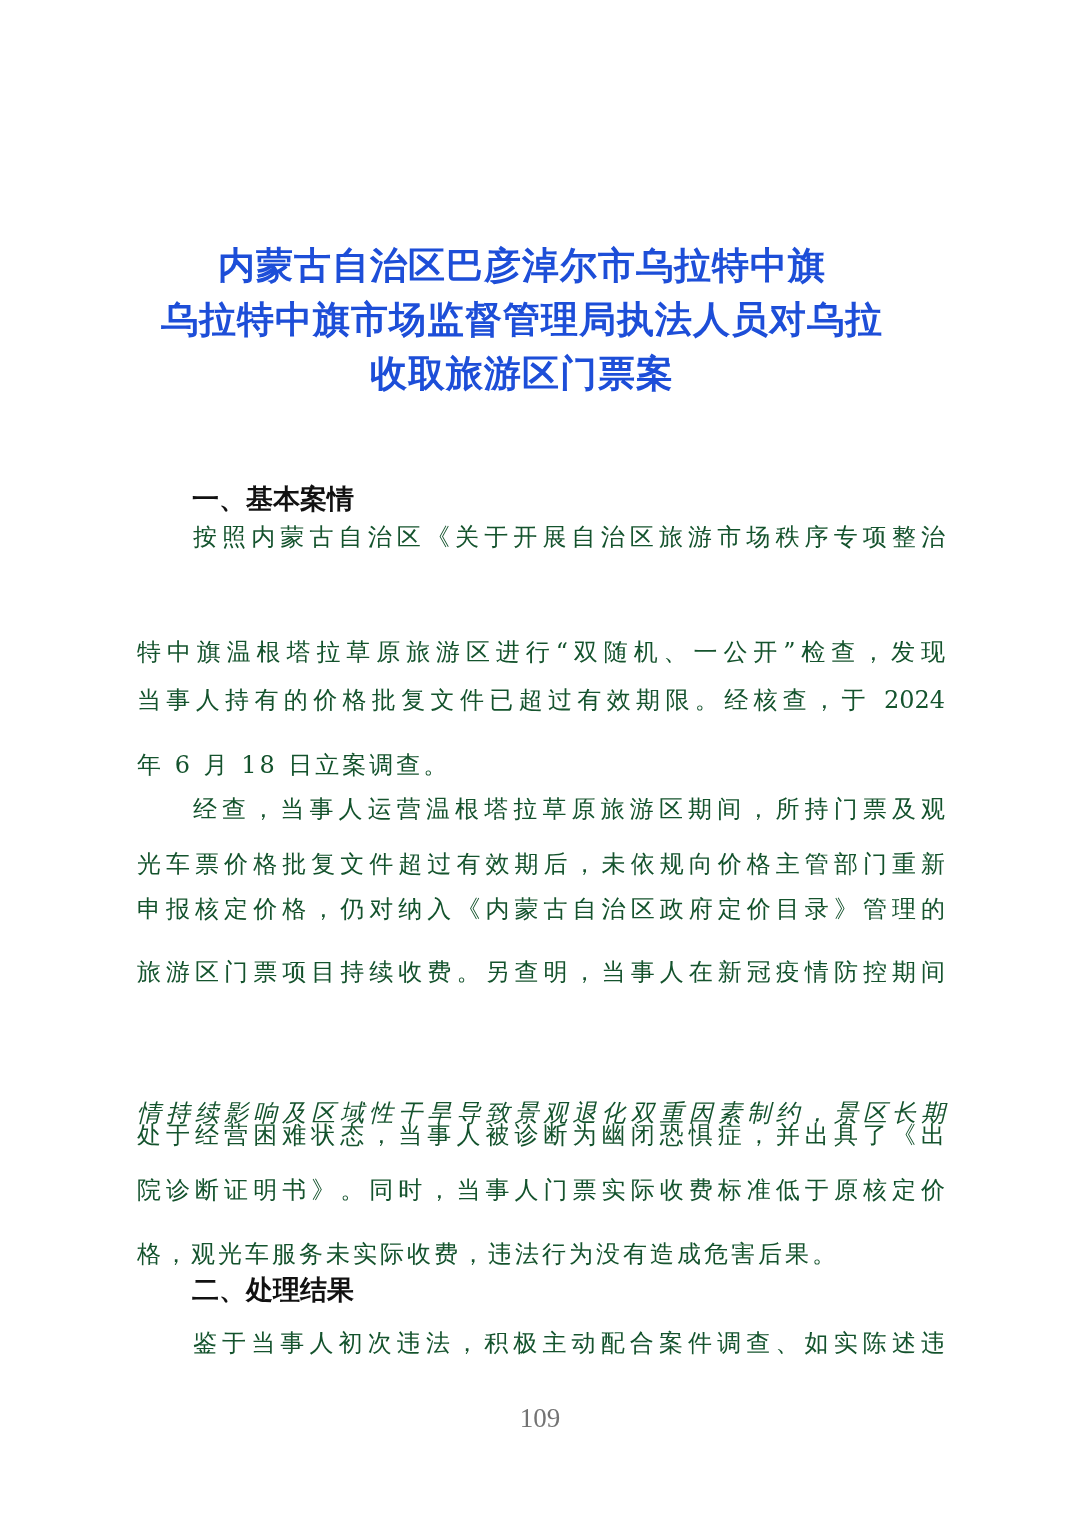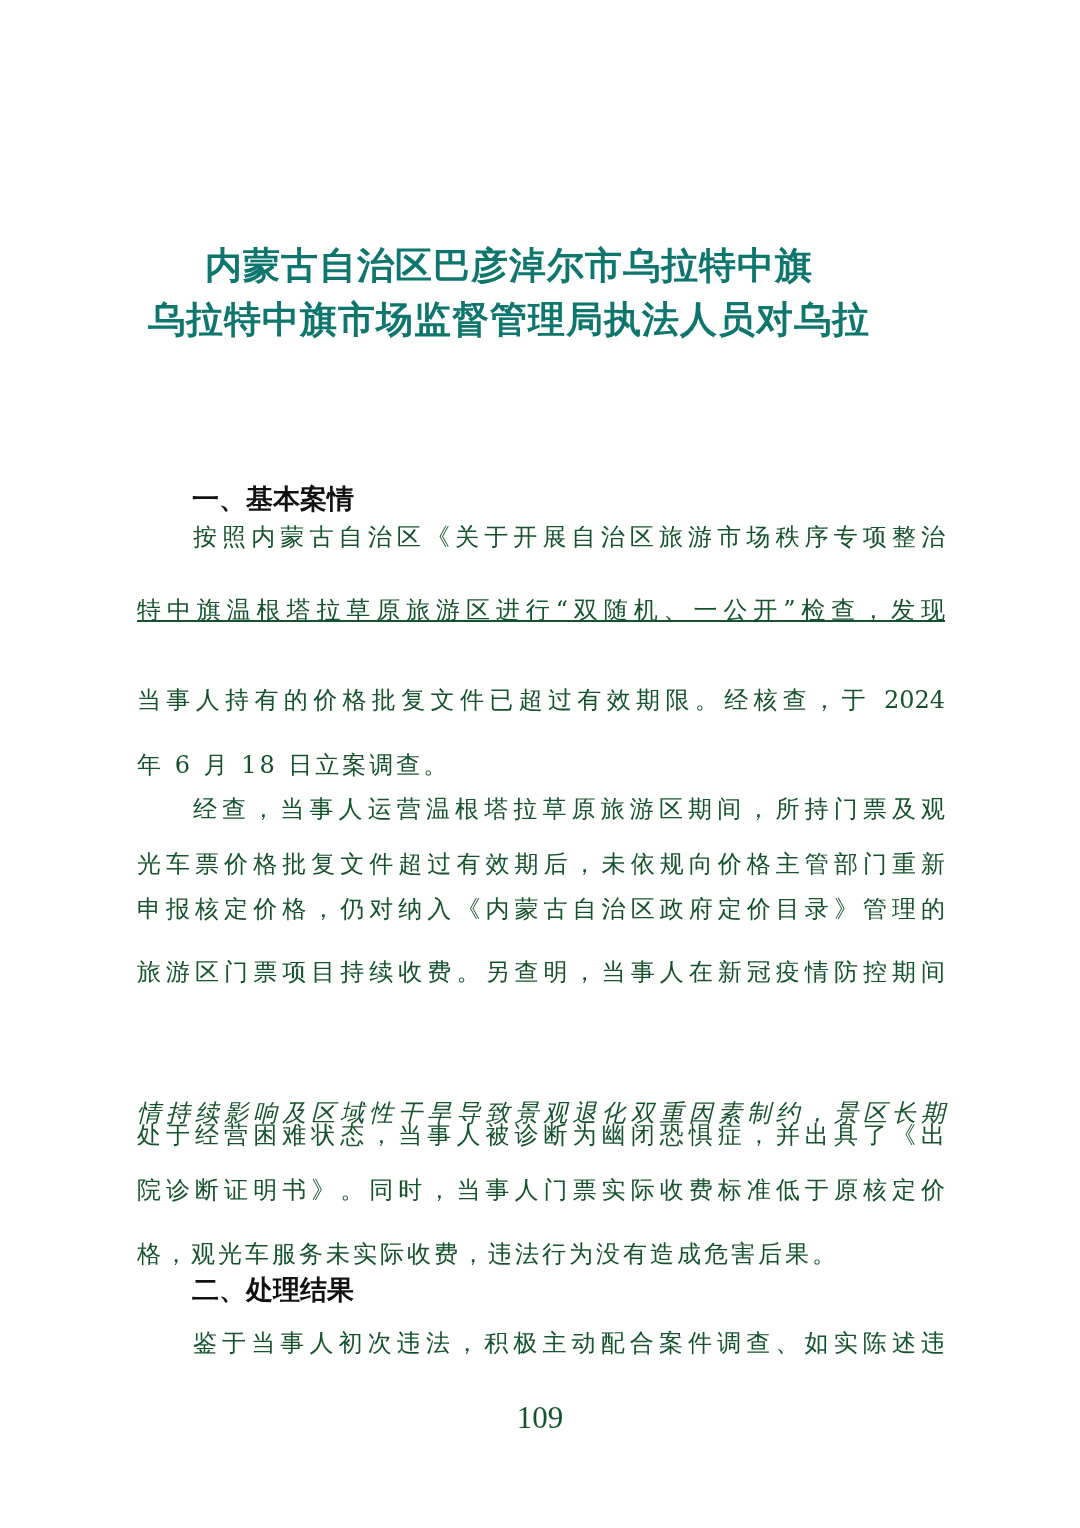--- a/index.html
+++ b/index.html
@@ -25,21 +25,22 @@
       position: absolute;
       left: 0;
       width: 1018px;
       top: 238px;
       text-align: center;
       font-family: "DejaVu Serif", "Liberation Serif", serif;
       font-weight: bold;
       font-size: 37px;
       line-height: 54px;
       letter-spacing: 1px;
-      color: #0f766e;
+      color: #1d4ed8;
+      padding-left: 13px;
     }
     .title .tline {
       display: block;
       white-space: nowrap;
     }
     .heading {
       position: absolute;
       left: 192px;
       font-family: "DejaVu Sans", "Liberation Sans", sans-serif;
       font-weight: bold;
@@ -70,39 +71,40 @@
       letter-spacing: 3px;
       margin-top: 10px;
     }
     .pagenum {
       position: absolute;
       left: 0;
       width: 1080px;
       top: 1403px;
       text-align: center;
       font-family: "Liberation Serif", "DejaVu Serif", serif;
-      font-size: 31px;
+      font-size: 27px;
       line-height: 30px;
-      color: #14532d;
+      color: #737373;
     }
   </style>
 </head>
 <body>
 
 <div class="page">
 
   <div class="title">
     <span class="tline">内蒙古自治区巴彦淖尔市乌拉特中旗</span>
     <span class="tline">乌拉特中旗市场监督管理局执法人员对乌拉</span>
+    <span class="tline">收取旅游区门票案</span>
   </div>
 
   <div class="heading" style="top:482px;">一、基本案情</div>
 
   <div class="line indent" style="top:517px;">按照内蒙古自治区《关于开展自治区旅游市场秩序专项整治</div>
-  <div class="line" style="top:590px;text-decoration:underline;">特中旗温根塔拉草原旅游区进行“双随机、一公开”检查，发现</div>
+  <div class="line" style="top:632px;">特中旗温根塔拉草原旅游区进行“双随机、一公开”检查，发现</div>
   <div class="line" style="top:680px;">当事人持有的价格批复文件已超过有效期限。经核查，于 2024</div>
   <div class="line last" style="top:735px;">年 6 月 18 日立案调查。</div>
 
   <div class="line indent" style="top:789px;">经查，当事人运营温根塔拉草原旅游区期间，所持门票及观</div>
   <div class="line" style="top:844px;">光车票价格批复文件超过有效期后，未依规向价格主管部门重新</div>
   <div class="line" style="top:860px;margin-top:29px;">申报核定价格，仍对纳入《内蒙古自治区政府定价目录》管理的</div>
   <div class="line" style="top:952px;">旅游区门票项目持续收费。另查明，当事人在新冠疫情防控期间</div>
   <div class="line" style="top:1093px;font-style:italic;">情持续影响及区域性干旱导致景观退化双重因素制约，景区长期</div>
   <div class="line" style="top:1115px;">处于经营困难状态，当事人被诊断为幽闭恐惧症，并出具了《出</div>
   <div class="line" style="top:1170px;">院诊断证明书》。同时，当事人门票实际收费标准低于原核定价</div>

